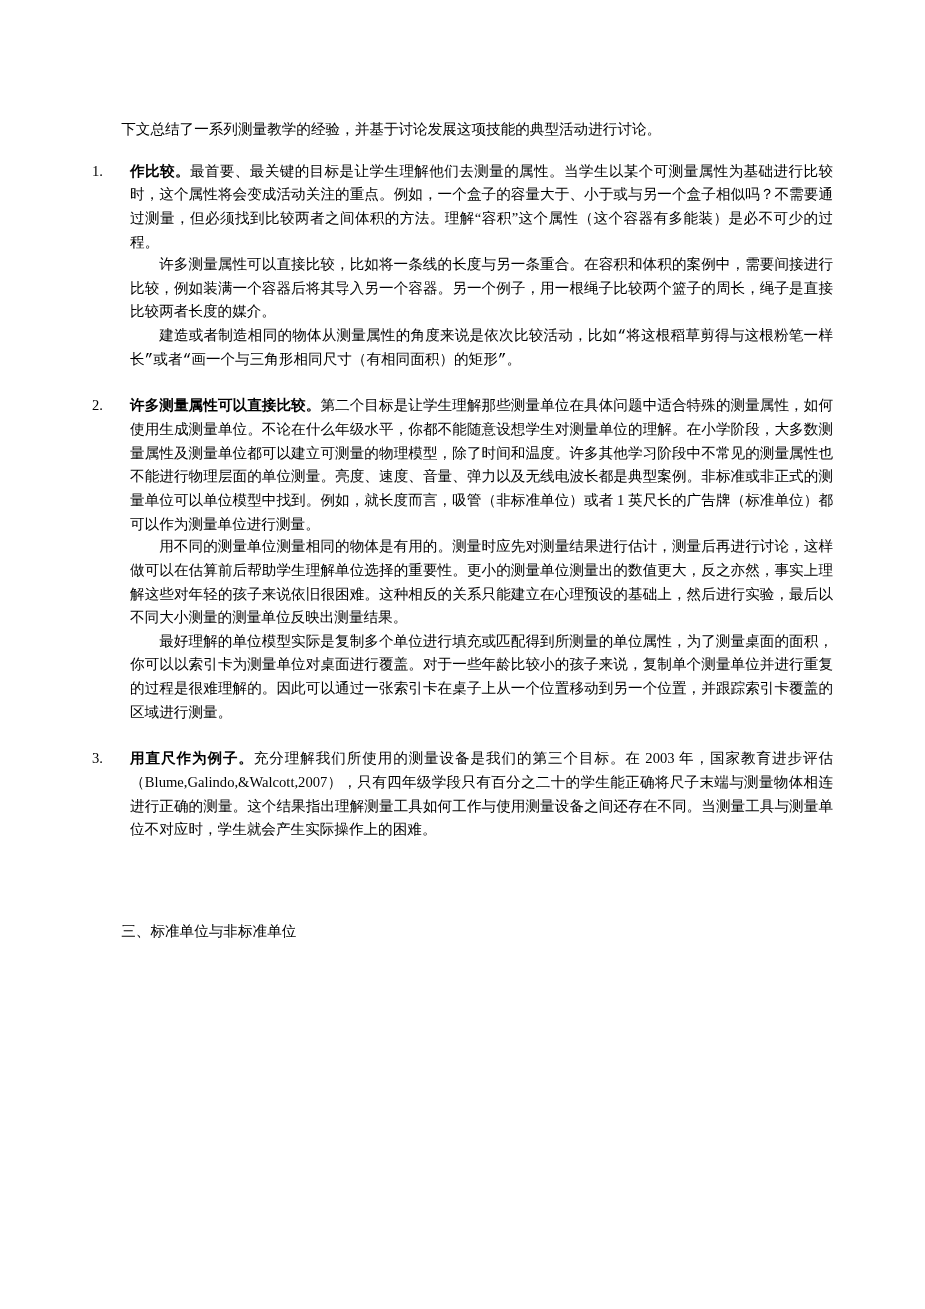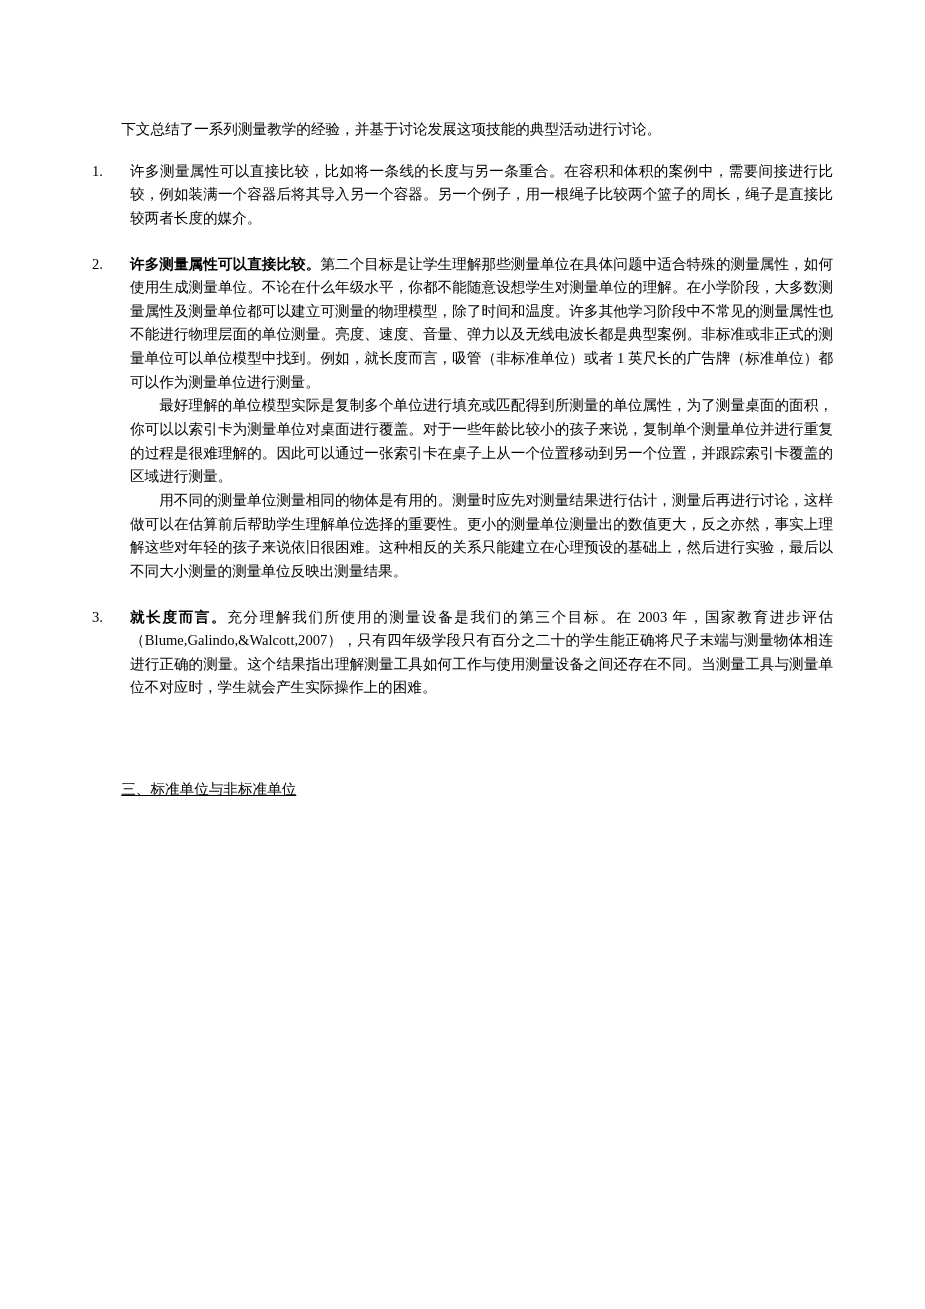--- a/index.html
+++ b/index.html
@@ -42,70 +42,72 @@
   .item .num {
     position: absolute;
     left: 0;
     top: 0;
     width: 26px;
     text-align: left;
     font-size: 14.6px;
   }
   .item p + p {
     text-indent: 2em;
+    font-family: Liberation Mono, monospace;
   }
   .item .lead {
     font-weight: bold;
   }
   .gap-sm {
     height: 14px;
   }
   .gap-md {
     height: 20px;
   }
   .gap-lg {
     height: 26px;
   }
   .tail {
     text-indent: 2em;
   }
   .section-head {
     text-indent: 2em;
-    text-decoration: underline;
   }
 </style>
 </head>
 <body>
 
 <div class="page">
   <div class="doc">
 
     <p class="intro">下文总结了一系列测量教学的经验，并基于讨论发展这项技能的典型活动进行讨论。</p>
 
     <div class="gap-sm"></div>
 
     <div class="item">
       <span class="num">1.</span>
+      <p><span class="lead">作比较。</span><span>最首要、最关键的目标是让学生理解他们去测量的属性。当学生以某个可测量属性为基础进行比较时，这个属性将会变成活动关注的重点。例如，一个盒子的容量大于、小于或与另一个盒子相似吗？不需要通过测量，但必须找到比较两者之间体积的方法。理解“容积”这个属性（这个容器有多能装）是必不可少的过程。</span></p>
       <p>许多测量属性可以直接比较，比如将一条线的长度与另一条重合。在容积和体积的案例中，需要间接进行比较，例如装满一个容器后将其导入另一个容器。另一个例子，用一根绳子比较两个篮子的周长，绳子是直接比较两者长度的媒介。</p>
+      <p>建造或者制造相同的物体从测量属性的角度来说是依次比较活动，比如“将这根稻草剪得与这根粉笔一样长”或者“画一个与三角形相同尺寸（有相同面积）的矩形”。</p>
     </div>
 
     <div class="gap-md"></div>
 
     <div class="item">
       <span class="num">2.</span>
       <p><span class="lead">许多测量属性可以直接比较。</span><span>第二个目标是让学生理解那些测量单位在具体问题中适合特殊的测量属性，如何使用生成测量单位。不论在什么年级水平，你都不能随意设想学生对测量单位的理解。在小学阶段，大多数测量属性及测量单位都可以建立可测量的物理模型，除了时间和温度。许多其他学习阶段中不常见的测量属性也不能进行物理层面的单位测量。亮度、速度、音量、弹力以及无线电波长都是典型案例。非标准或非正式的测量单位可以单位模型中找到。例如，就长度而言，吸管（非标准单位）或者 1 英尺长的广告牌（标准单位）都可以作为测量单位进行测量。</span></p>
+      <p>用不同的测量单位测量相同的物体是有用的。测量时应先对测量结果进行估计，测量后再进行讨论，这样做可以在估算前后帮助学生理解单位选择的重要性。更小的测量单位测量出的数值更大，反之亦然，事实上理解这些对年轻的孩子来说依旧很困难。这种相反的关系只能建立在心理预设的基础上，然后进行实验，最后以不同大小测量的测量单位反映出测量结果。</p>
       <p>最好理解的单位模型实际是复制多个单位进行填充或匹配得到所测量的单位属性，为了测量桌面的面积，你可以以索引卡为测量单位对桌面进行覆盖。对于一些年龄比较小的孩子来说，复制单个测量单位并进行重复的过程是很难理解的。因此可以通过一张索引卡在桌子上从一个位置移动到另一个位置，并跟踪索引卡覆盖的区域进行测量。</p>
-      <p>用不同的测量单位测量相同的物体是有用的。测量时应先对测量结果进行估计，测量后再进行讨论，这样做可以在估算前后帮助学生理解单位选择的重要性。更小的测量单位测量出的数值更大，反之亦然，事实上理解这些对年轻的孩子来说依旧很困难。这种相反的关系只能建立在心理预设的基础上，然后进行实验，最后以不同大小测量的测量单位反映出测量结果。</p>
     </div>
 
     <div class="gap-md"></div>
 
     <div class="item">
       <span class="num">3.</span>
-      <p><span class="lead">就长度而言。</span><span>充分理解我们所使用的测量设备是我们的第三个目标。在 2003 年，国家教育进步评估（Blume,Galindo,&amp;Walcott,2007），只有四年级学段只有百分之二十的学生能正确将尺子末端与测量物体相连进行正确的测量。这个结果指出理解测量工具如何工作与使用测量设备之间还存在不同。当测量工具与测量单位不对应时，学生就会产生实际操作上的困难。</span></p>
+      <p><span class="lead">用直尺作为例子。</span><span>充分理解我们所使用的测量设备是我们的第三个目标。在 2003 年，国家教育进步评估（Blume,Galindo,&amp;Walcott,2007），只有四年级学段只有百分之二十的学生能正确将尺子末端与测量物体相连进行正确的测量。这个结果指出理解测量工具如何工作与使用测量设备之间还存在不同。当测量工具与测量单位不对应时，学生就会产生实际操作上的困难。</span></p>
     </div>
 
     <div class="gap-lg"></div>
 
 
     <div class="gap-lg"></div>
 
 
     <div class="gap-lg"></div>
 

